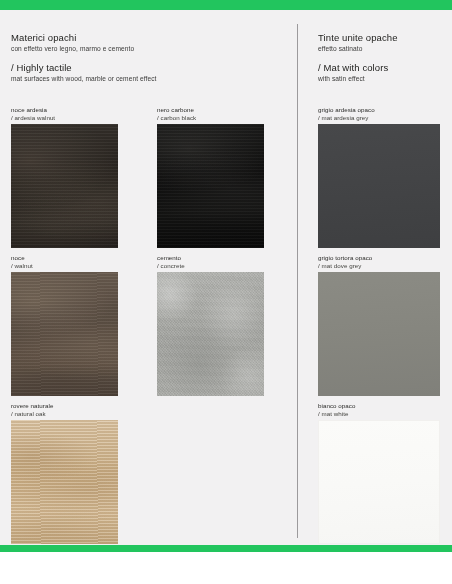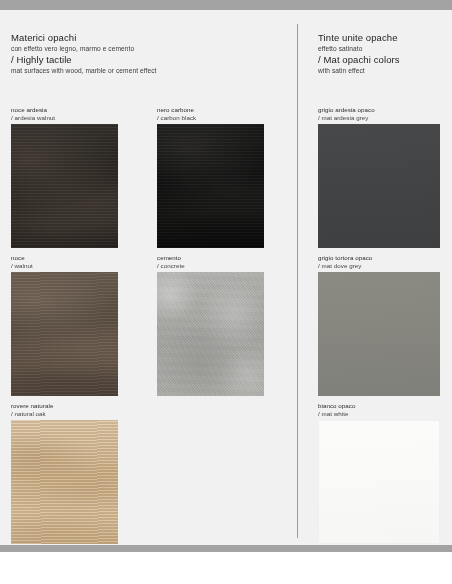--- a/index.html
+++ b/index.html
@@ -15,21 +15,21 @@
     font-family: "Liberation Sans", sans-serif;
     -webkit-font-smoothing: antialiased;
   }
 
   #page {
     position: absolute;
     left: 0;
     top: 0;
     width: 452px;
     height: 552px;
-    background: #a3a3a3;
+    background: #22c55e;
   }
 
   
   #page-sheet {
     position: absolute;
     left: 0;
     top: 10px;
     width: 452px;
     height: 535px;
     background: #f2f1f2;
@@ -64,21 +64,21 @@
     color: #3c3c3b;
     line-height: 10px;
     letter-spacing: 0.08px;
     white-space: nowrap;
   }
   .h-title-en {
     font-size: 9.5px;
     color: #1d1d1b;
     line-height: 12px;
     letter-spacing: 0.1px;
-    margin-top: 0;
+    margin-top: 8px;
     white-space: nowrap;
   }
   .h-sub-en {
     font-size: 6.6px;
     color: #3c3c3b;
     line-height: 10px;
     letter-spacing: 0.08px;
     white-space: nowrap;
   }
 
@@ -272,21 +272,21 @@
       </div>
     </div>
 
   </div>
 
   <div class="col-right">
 
     <div class="header" id="header-right" style="left:20px; top:32px;">
       <div class="h-title">Tinte unite opache</div>
       <div class="h-sub">effetto satinato</div>
-      <div class="h-title-en">/ Mat opachi colors</div>
+      <div class="h-title-en">/ Mat with colors</div>
       <div class="h-sub-en">with satin effect</div>
     </div>
 
     <div class="swatch-block" style="left:20px; top:106px;">
       <div class="sw-label">
         <span>grigio ardesia opaco</span><br>
         <span class="en">/ mat ardesia grey</span>
       </div>
       <div class="sw-tile tile-R mat-ardesia-grey"></div>
     </div>

